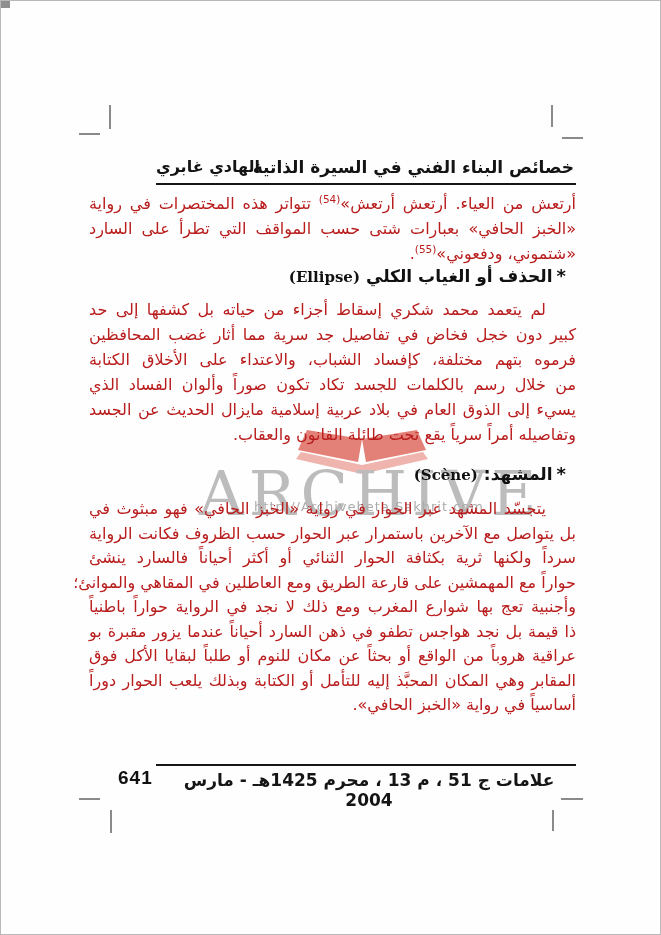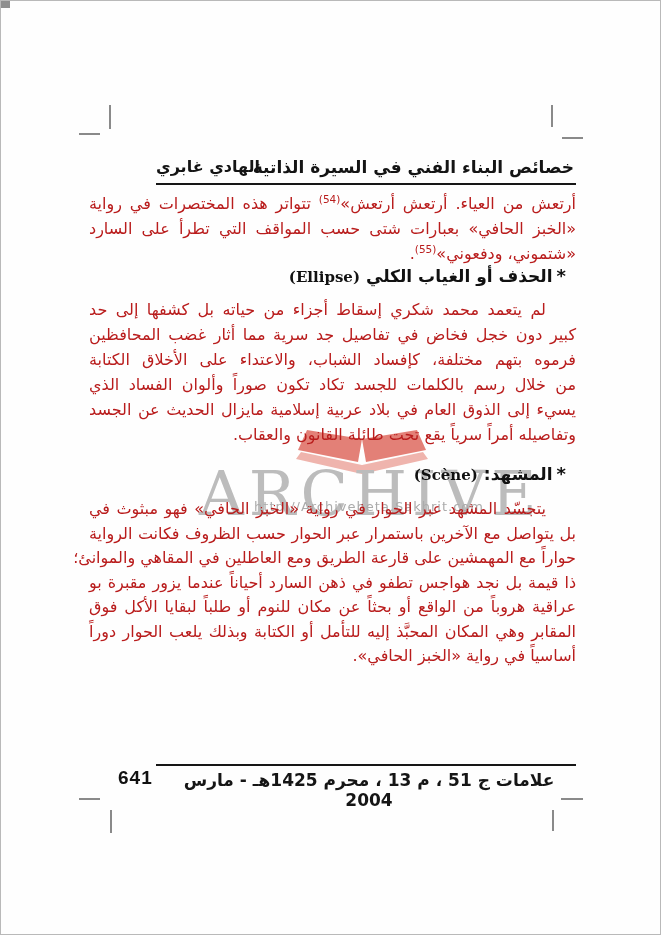--- a/index.html
+++ b/index.html
@@ -109,21 +109,23 @@
     <div class="line end">وتفاصيله أمراً سرياً يقع تحت طائلة القانون والعقاب.</div>
   </div>
 
   <div class="heading" style="top:462px;">
     <span class="star">*</span><span>المشهد:</span> <span class="latin">(Scène)</span>
   </div>
 
   <div class="para p3" style="top:496px;">
     <div class="line indent">يتجسّد المشهد عبر الحوار في رواية «الخبز الحافي» فهو مبثوث في</div>
     <div class="line">بل يتواصل مع الآخرين باستمرار عبر الحوار حسب الظروف فكانت الرواية</div>
+    <div class="line">سرداً ولكنها ثرية بكثافة الحوار الثنائي أو أكثر أحياناً فالسارد ينشئ</div>
     <div class="line">حواراً مع المهمشين على قارعة الطريق ومع العاطلين في المقاهي والموانئ؛</div>
+    <div class="line">وأجنبية تعج بها شوارع المغرب ومع ذلك لا نجد في الرواية حواراً باطنياً</div>
     <div class="line">ذا قيمة بل نجد هواجس تطفو في ذهن السارد أحياناً عندما يزور مقبرة بو</div>
     <div class="line">عراقية هروباً من الواقع أو بحثاً عن مكان للنوم أو طلباً لبقايا الأكل فوق</div>
     <div class="line">المقابر وهي المكان المحبَّذ إليه للتأمل أو الكتابة وبذلك يلعب الحوار دوراً</div>
     <div class="line end">أساسياً في رواية «الخبز الحافي».</div>
   </div>
 
   <div class="rule bottom"></div>
   <div class="footer-cite">علامات ج 51 ، م 13 ، محرم 1425هـ - مارس 2004</div>
   <div class="footer-page">641</div>
 

